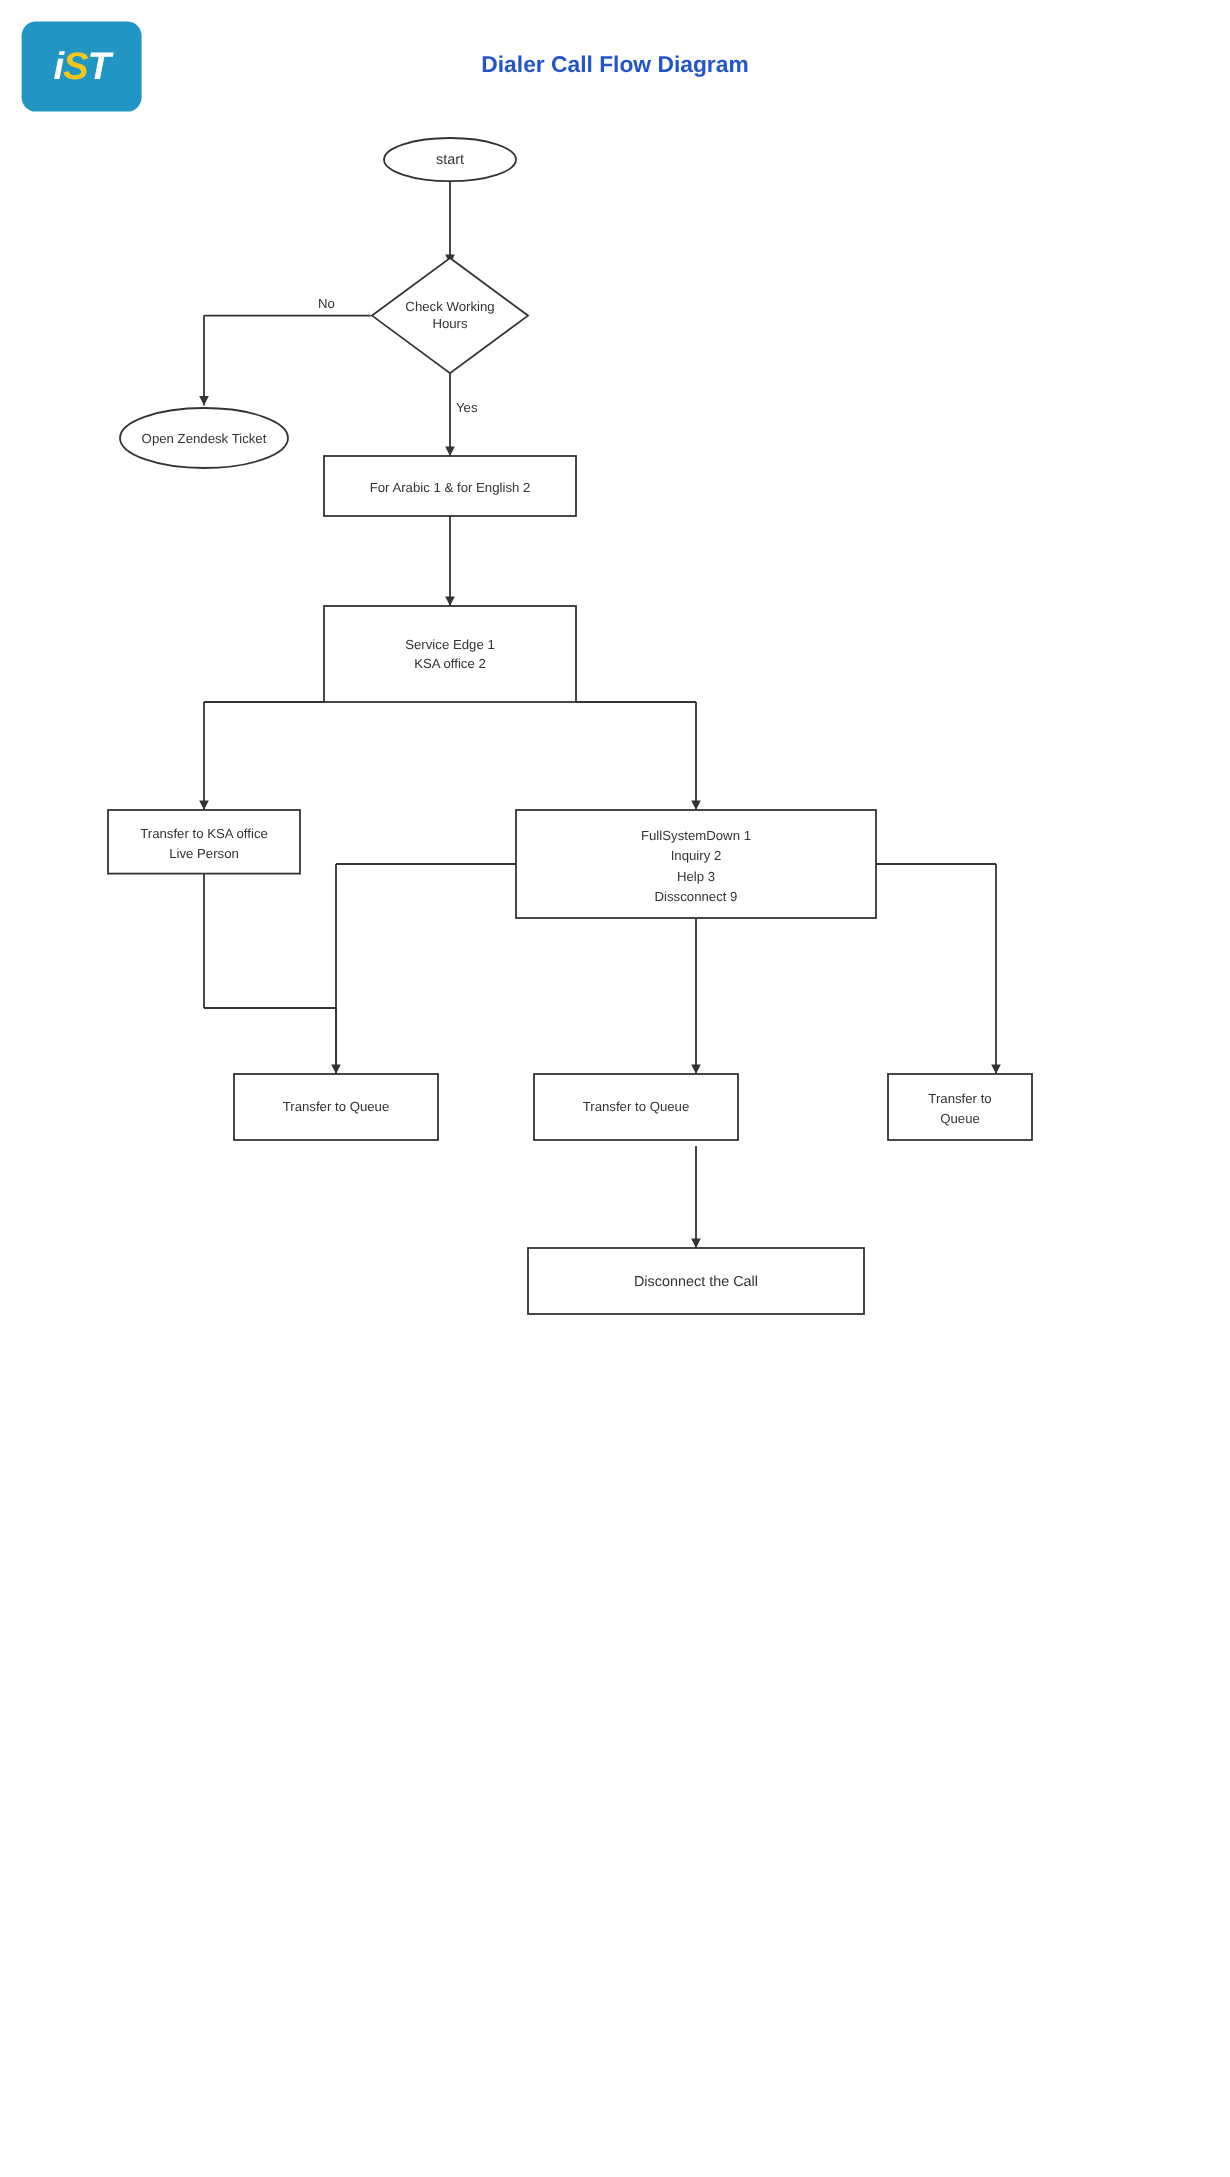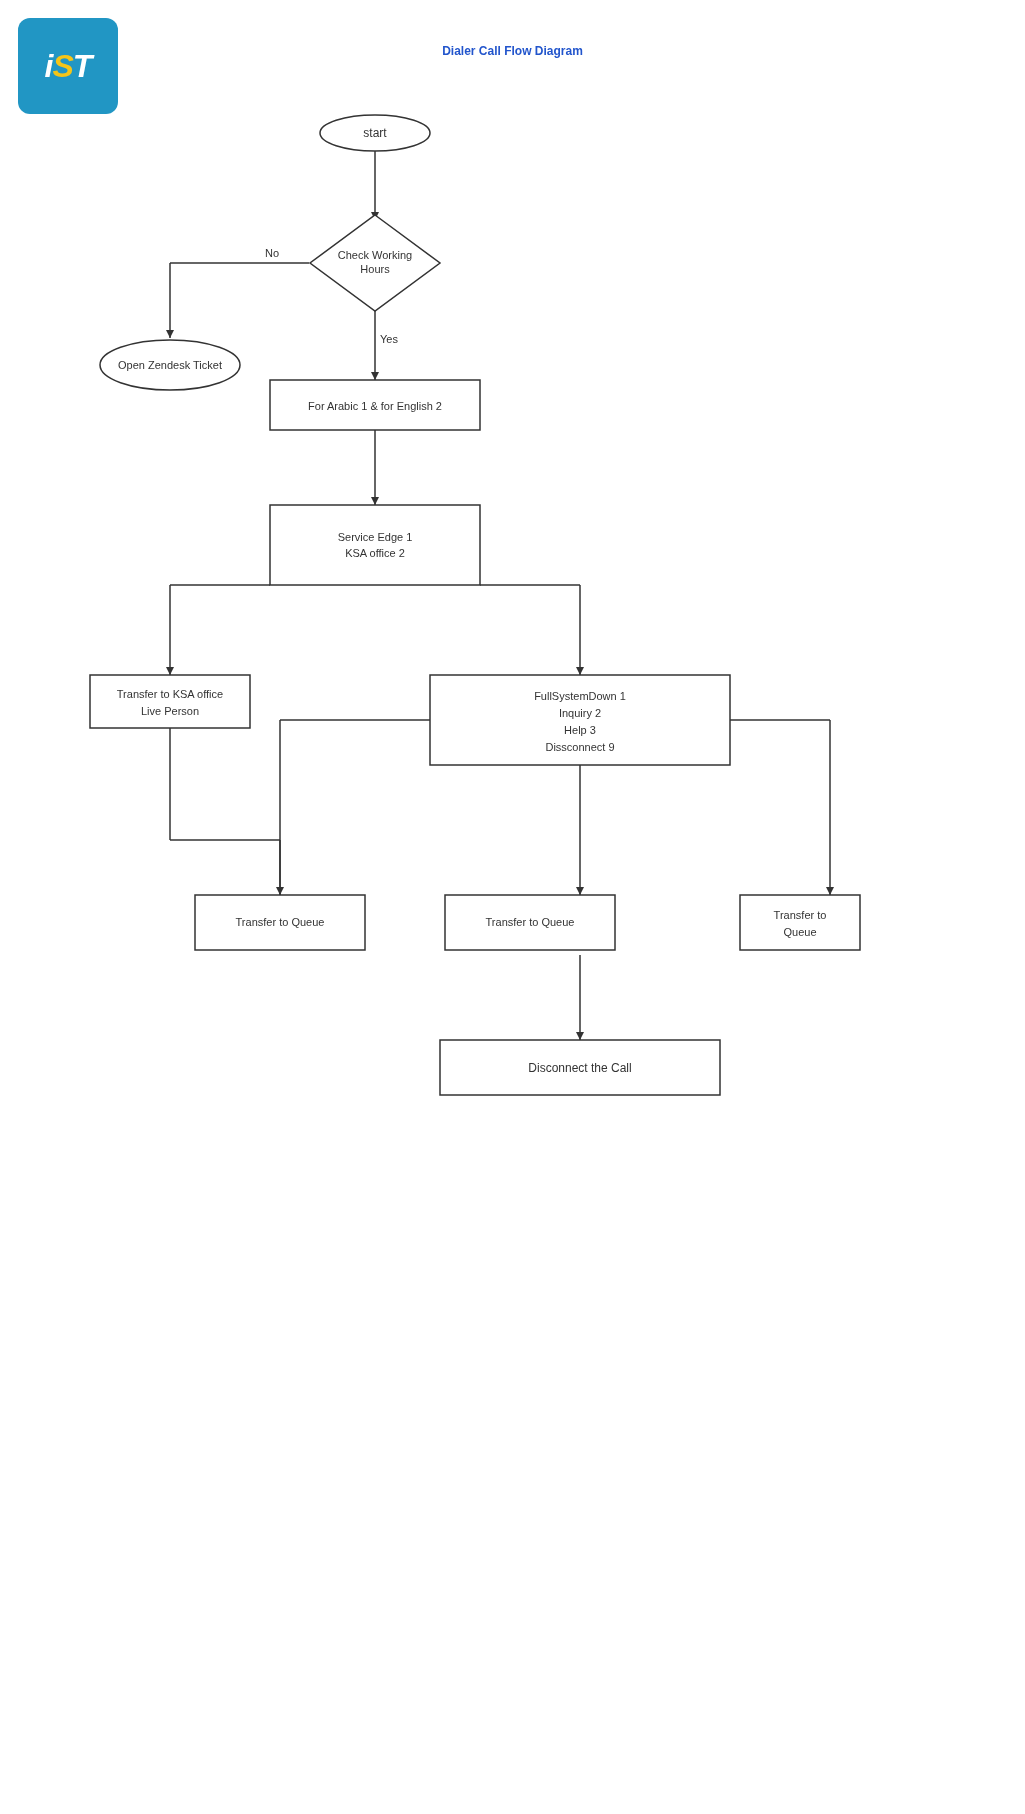--- a/index.html
+++ b/index.html
@@ -11,21 +11,21 @@
       position: relative;
       overflow-x: hidden;
     }
 
     
     .logo {
       position: absolute;
       top: 18px;
       left: 18px;
       width: 100px;
-      height: 96px;
+      height: 75px;
       background: #2196c4;
       border-radius: 12px;
       display: flex;
       align-items: center;
       justify-content: center;
     }
     .logo-text {
       color: #fff;
       font-size: 32px;
       font-weight: 900;
@@ -33,21 +33,21 @@
       font-style: italic;
     }
 
     
     .diagram-title {
       position: absolute;
       top: 44px;
       left: 0;
       right: 0;
       text-align: center;
-      font-size: 12px;
+      font-size: 19px;
       font-weight: bold;
       color: #2255cc;
     }
 
     
     .diagram-svg {
       position: absolute;
       top: 85px;
       left: 0;
       width: 1025px;

